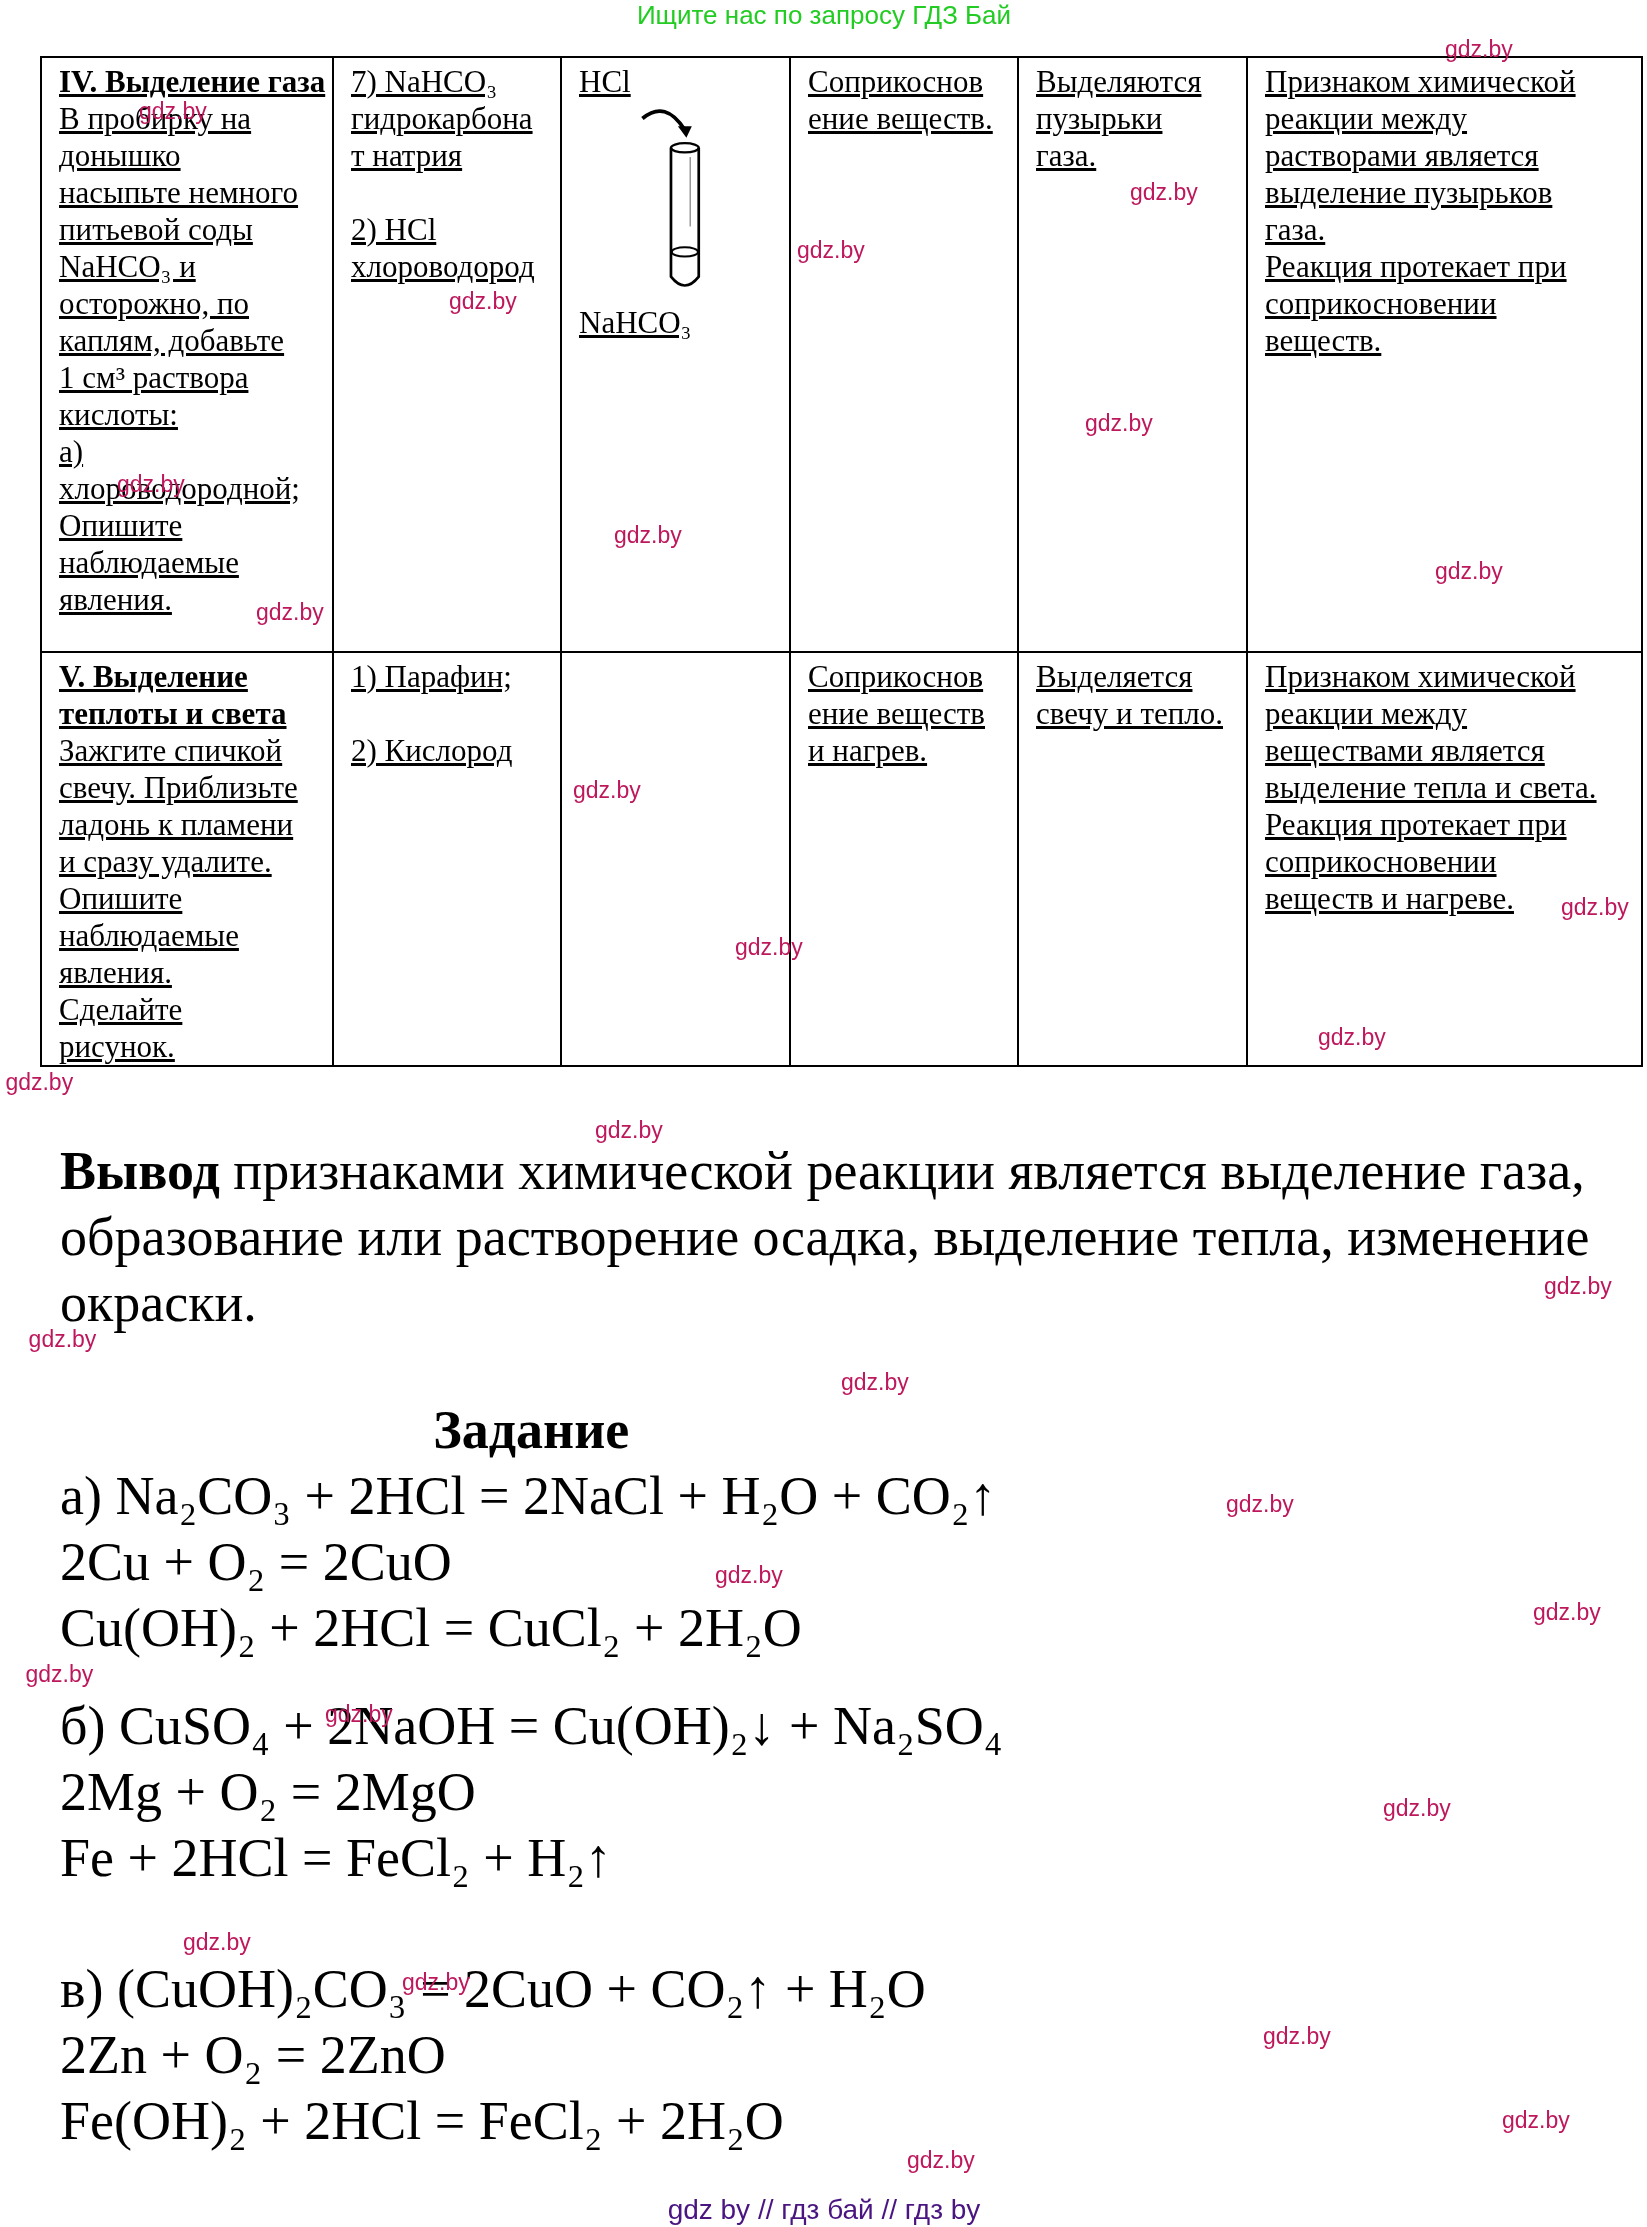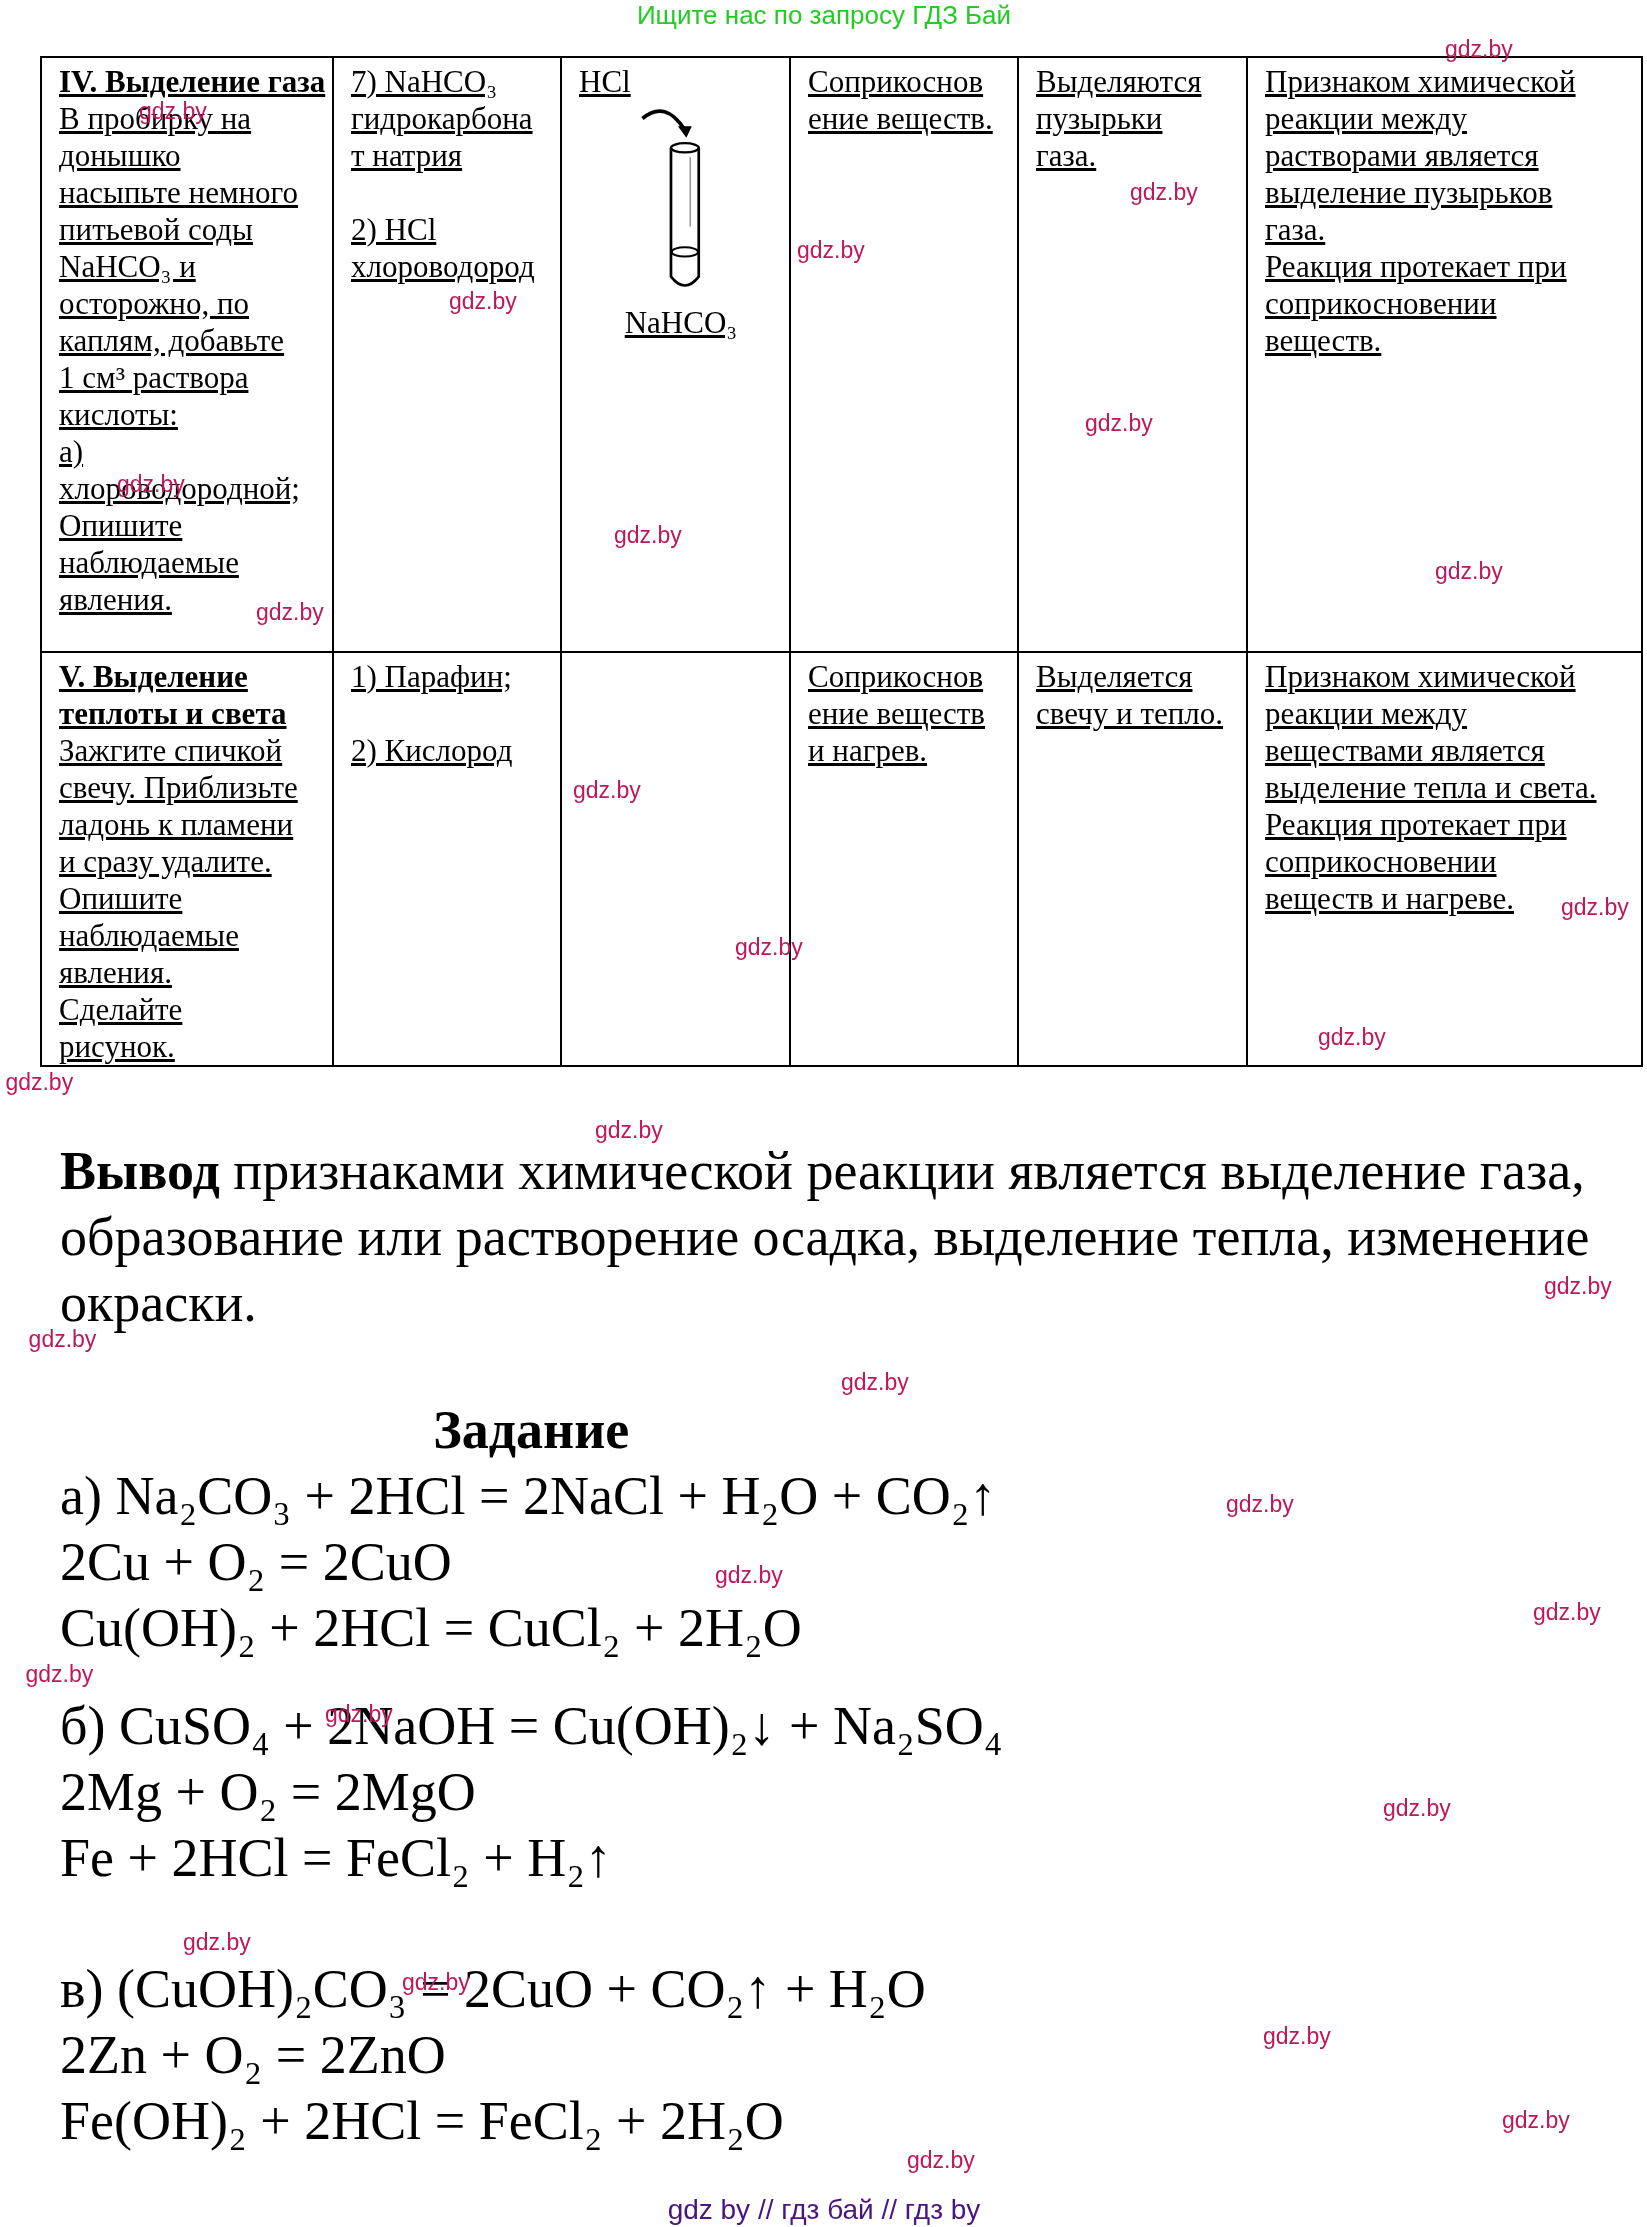--- a/index.html
+++ b/index.html
@@ -67,21 +67,21 @@
       <div class="tube">
         <svg width="108" height="193" viewBox="0 0 140 250">
           <path d="M20 20 Q50 -5 75 35" fill="none" stroke="#000" stroke-width="5"></path>
           <polygon points="66,30 84,30 77,45" fill="#000"></polygon>
           <ellipse cx="75" cy="58" rx="18" ry="6" fill="none" stroke="#000" stroke-width="3"></ellipse>
           <path d="M57 58 L57 225 Q75 248 93 225 L93 58" fill="none" stroke="#000" stroke-width="3.5"></path>
           <ellipse cx="75" cy="193" rx="17" ry="6" fill="none" stroke="#000" stroke-width="2.5"></ellipse>
           <line x1="82" y1="70" x2="82" y2="160" stroke="#999" stroke-width="2"></line>
         </svg>
       </div>
-      <div style="text-align:center">NaHCO₃</div>
+      <div style="">NaHCO₃</div>
     </td>
     <td>
       <div>Соприкоснов</div>
       <div>ение веществ.</div>
     </td>
     <td>
       <div>Выделяются</div>
       <div>пузырьки</div>
       <div>газа.</div>
     </td>

